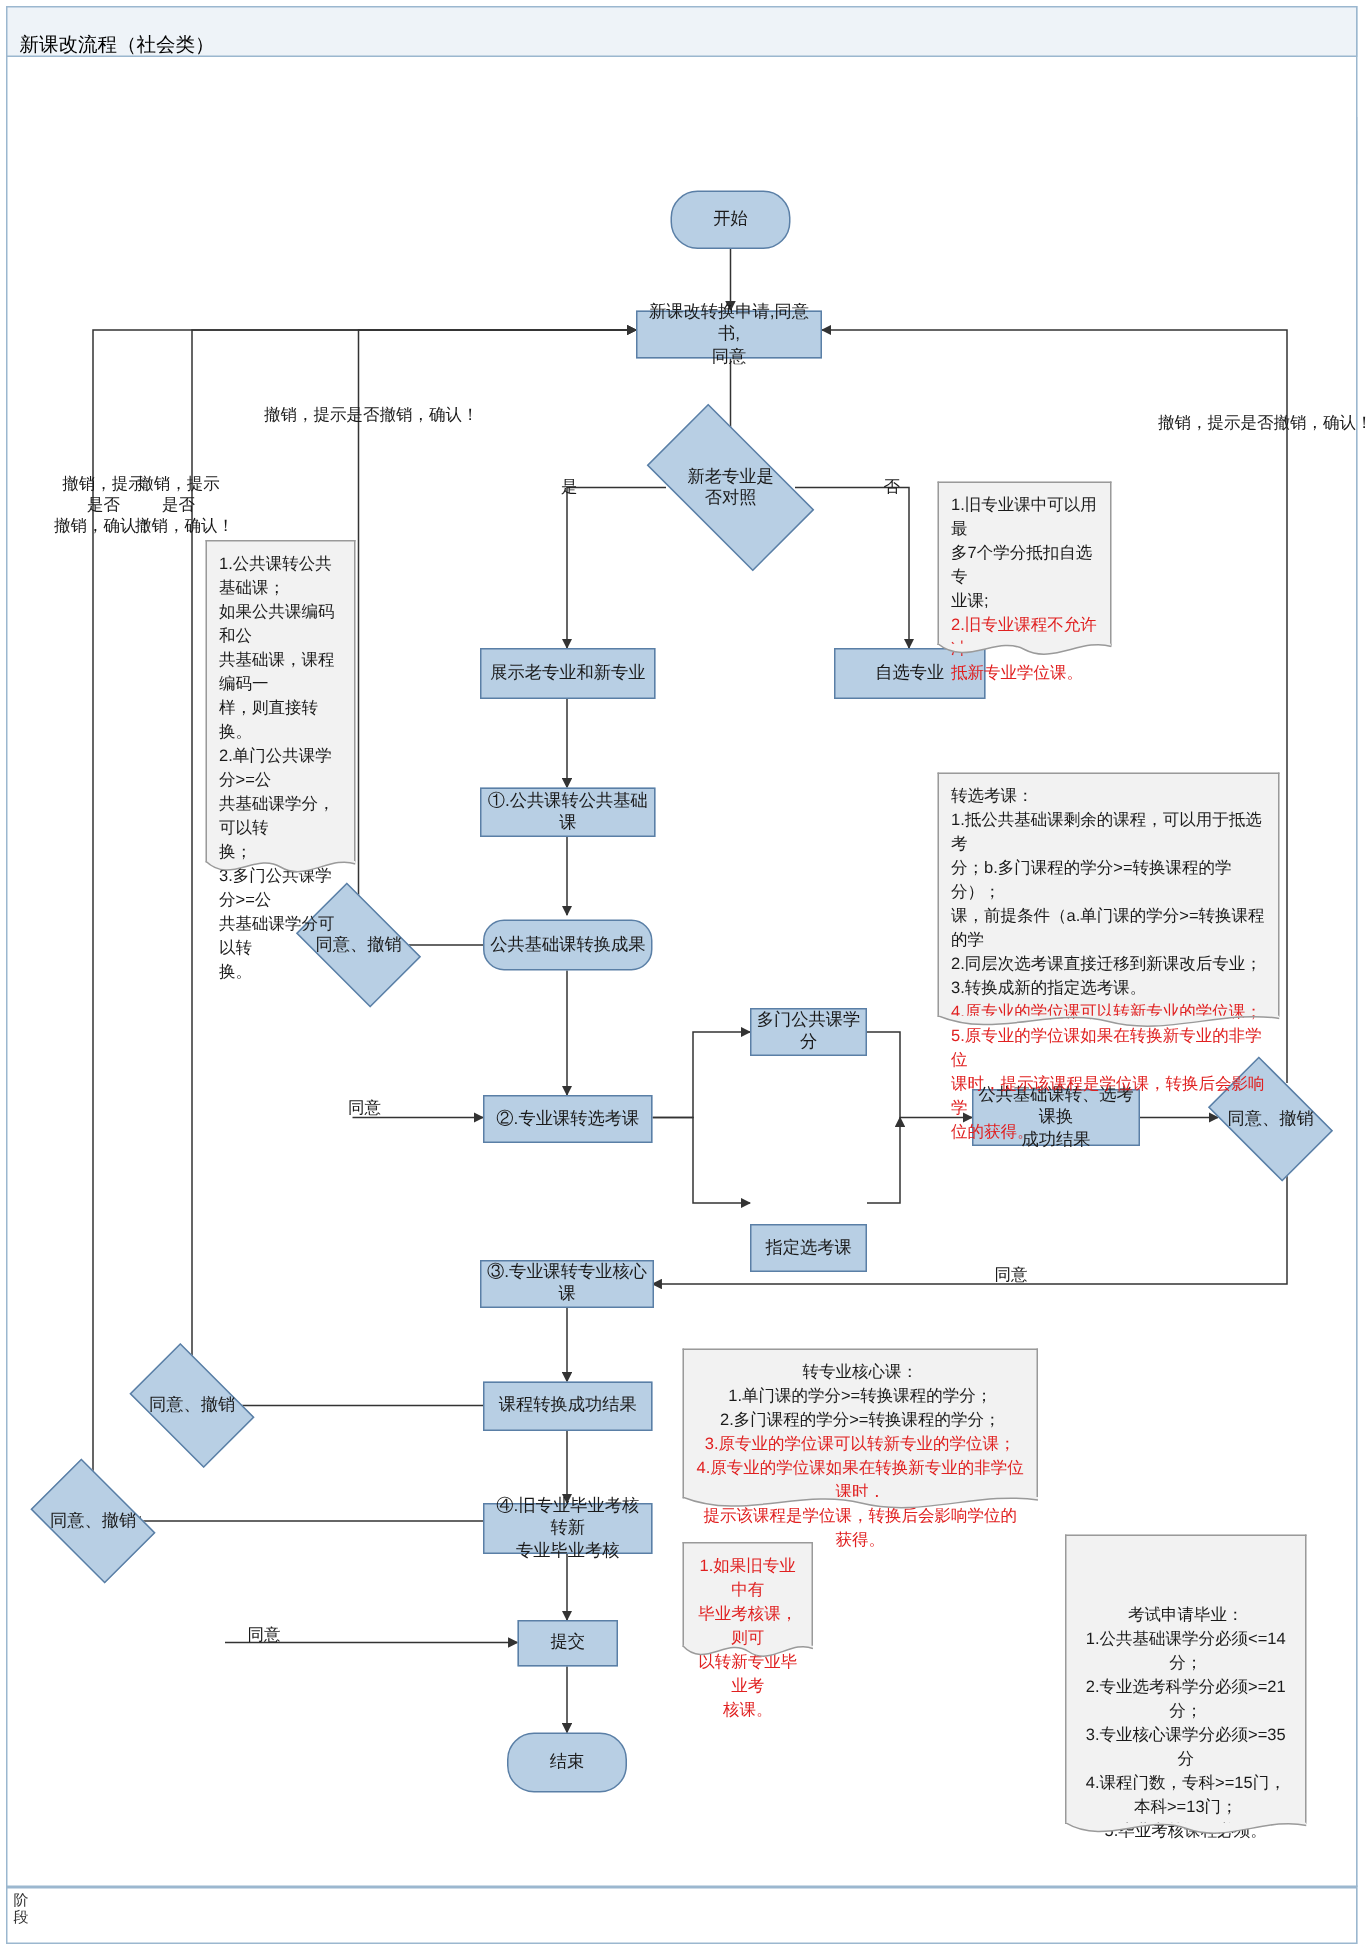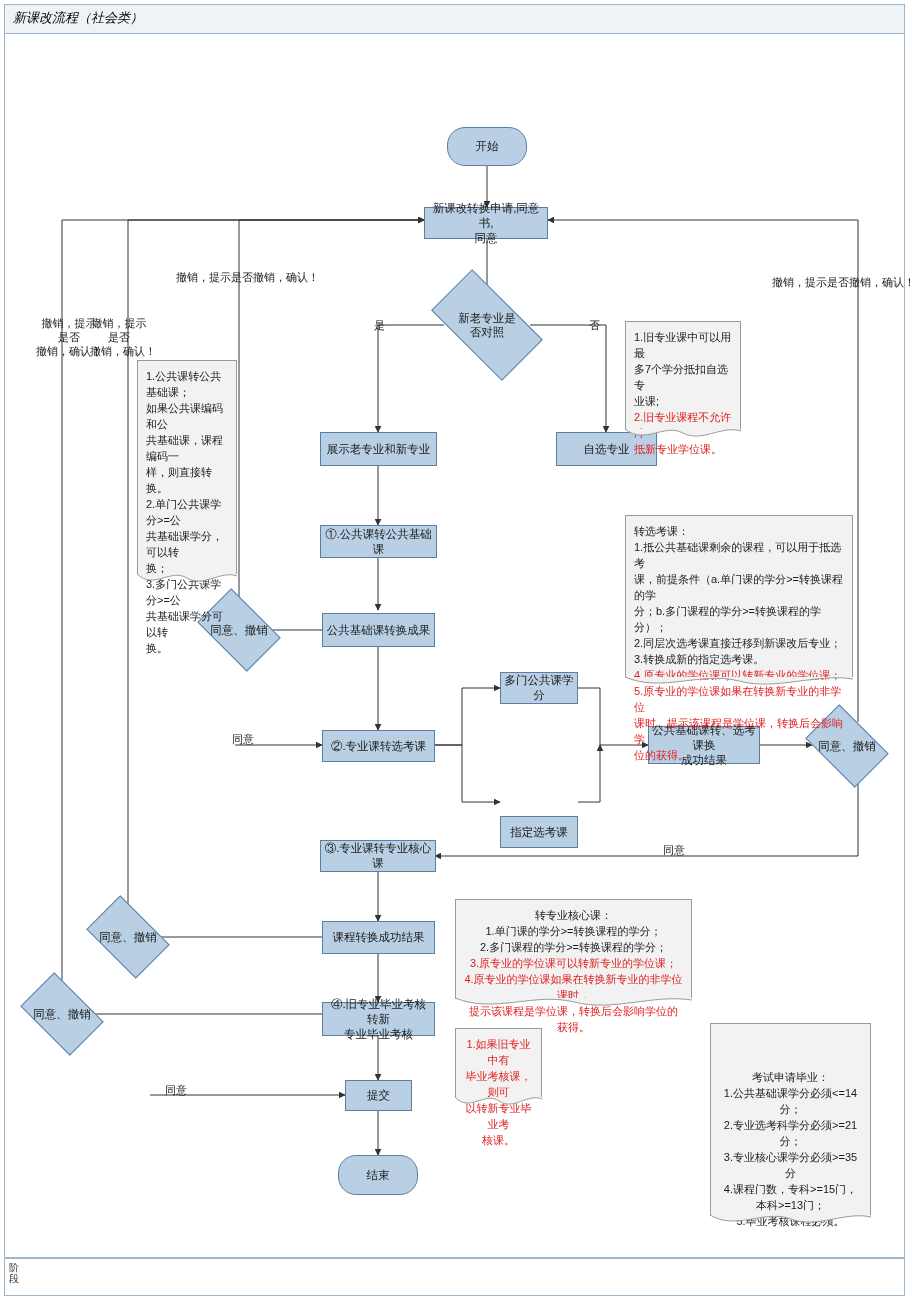--- a/index.html
+++ b/index.html
@@ -30,22 +30,21 @@
     position: absolute;
     left: 4px;
     top: 4px;
     width: 901px;
     height: 30px;
     background: #eef3f8;
     border: 1px solid #9bb7cf;
     box-sizing: border-box;
     font-size: 13px;
     color: #000;
-    padding: 4px 8px;
-    font-style: italic;
+    padding: 16px 8px;
   }
   .lane-header {
     position: absolute;
     left: 4px;
     top: 44px;
     width: 901px;
     height: 36px;
     background: #e5e5e5;
     border: 1px solid #9bb7cf;
     box-sizing: border-box;
@@ -266,21 +265,21 @@
   </div>
 
   <div class="node" style="left:556px; top:432px; width:101px; height:34px;">
     <span>自选专业</span>
   </div>
 
   <div class="node" style="left:320px; top:525px; width:117px; height:33px;">
     <span>①.公共课转公共基础课</span>
   </div>
 
-  <div class="node" style="left:322px; top:613px; width:113px; height:34px;">
+  <div class="node" style="left:322px; top:613px; width:113px; height:34px;border-radius:14px;">
     <span>公共基础课转换成果</span>
   </div>
 
   <div class="diamond-wrap" style="left:204px; top:606px; width:70px; height:48px;">
     <div class="diamond-shape"></div>
     <div class="dtext">同意、撤销</div>
   </div>
 
   <div class="node" style="left:322px; top:730px; width:113px; height:32px;">
     <span>②.专业课转选考课</span>
@@ -380,22 +379,22 @@
     <svg class="note-wave" viewBox="0 0 102 14" preserveAspectRatio="none">
       <path d="M0,0 C17,16 34,-6 51,4 C68,14 85,-4 102,2 L102,0 Z" fill="#f2f2f2" stroke="none"></path>
       <path d="M0,0 C17,16 34,-6 51,4 C68,14 85,-4 102,2" fill="none" stroke="#9a9a9a" stroke-width="1"></path>
     </svg>
   </div>
 
   <div class="note" style="left:625px; top:500px; width:228px; height:163px;">
     <div>
         <div>转选考课：</div>
         <div>1.抵公共基础课剩余的课程，可以用于抵选考</div>
+        <div>分；b.多门课程的学分&gt;=转换课程的学分）；</div>
         <div>课，前提条件（a.单门课的学分&gt;=转换课程的学</div>
-        <div>分；b.多门课程的学分&gt;=转换课程的学分）；</div>
         <div>2.同层次选考课直接迁移到新课改后专业；</div>
         <div>3.转换成新的指定选考课。</div>
         <div class="red">4.原专业的学位课可以转新专业的学位课；</div>
         <div class="red">5.原专业的学位课如果在转换新专业的非学位</div>
         <div class="red">课时，提示该课程是学位课，转换后会影响学</div>
         <div class="red">位的获得。</div>
       </div>
     <svg class="note-wave" viewBox="0 0 230 14" preserveAspectRatio="none">
       <path d="M0,0 C38,16 77,-6 115,4 C153,14 192,-4 230,2 L230,0 Z" fill="#f2f2f2" stroke="none"></path>
       <path d="M0,0 C38,16 77,-6 115,4 C153,14 192,-4 230,2" fill="none" stroke="#9a9a9a" stroke-width="1"></path>

